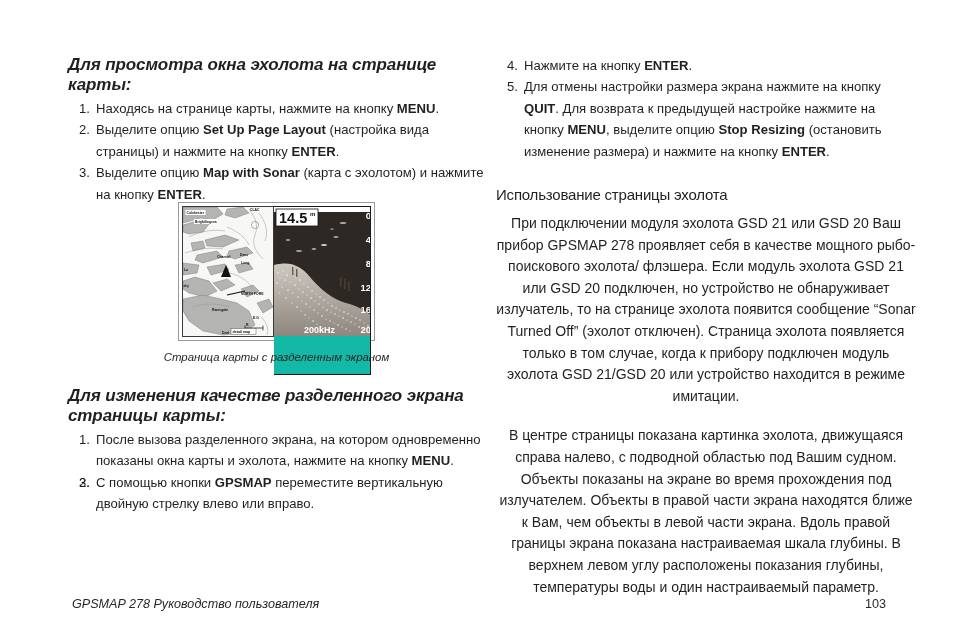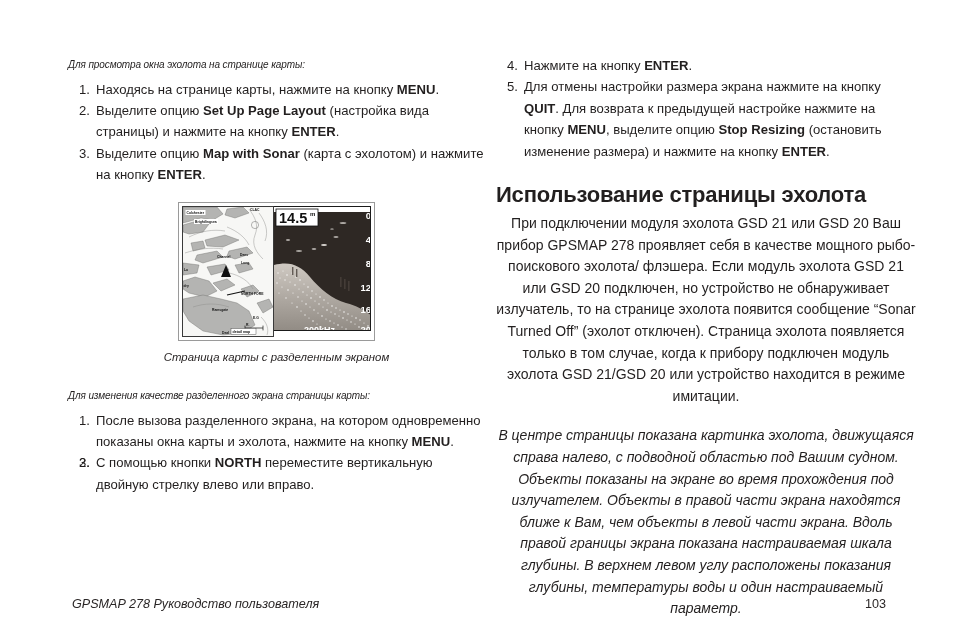--- a/index.html
+++ b/index.html
@@ -23,30 +23,30 @@
   }
   .col {
     position: absolute;
     top: 55px;
     width: 420px;
   }
   .col-left  { left: 68px; }
   .col-right { left: 496px; }
 
   h2.section-heading {
-    font-size: 10px;
-    font-weight: normal;
+    font-size: 17px;
+    font-weight: bold;
     font-style: italic;
     line-height: 19.5px;
     margin: 0 0 4px 0;
     letter-spacing: -0.1px;
   }
   h2.major-heading {
-    font-size: 22px;
-    font-weight: bold;
+    font-size: 15px;
+    font-weight: normal;
     font-style: normal;
     line-height: 22px;
     margin: 0 0 7px 0;
     letter-spacing: -0.2px;
   }
   ol.steps {
     margin: 0;
     padding: 0;
     list-style: none;
     counter-reset: none;
@@ -64,21 +64,21 @@
     width: 22px;
     text-align: right;
     font-size: 13.1px;
   }
   p.body-par {
     font-size: 14px;
     line-height: 21.6px;
     margin: 0 0 18px 0;
     text-align: center;
   }
-  p.body-par:last-child { margin-bottom: 16px; font-style: italic; }
+  p.body-par:last-child { margin-bottom: 16px; }
   b { font-weight: bold; }
 
   
   .figure {
     position: absolute;
     left: 178px;
     top: 202px;
     width: 197px;
   }
   .device {
@@ -96,21 +96,21 @@
     height: 131px;
     position: relative;
     overflow: hidden;
     background: #f2f2f0;
     border: 1px solid #3a3a3a;
     box-sizing: border-box;
   }
   .map-pane svg { display: block; }
   .sonar-pane {
     flex: 1;
-    height: 125px;
+    height: 169px;
     position: relative;
     overflow: hidden;
     background: #14b8a6;
     border: 1px solid #1a1a1a;
     border-left: none;
     box-sizing: border-box;
   }
   .sonar-pane svg { display: block; }
   .fig-caption {
     margin-top: 9px;
@@ -390,21 +390,21 @@
     <ol class="steps">
       <li>
         <span class="num">1.</span>
         <span class="txt">После вызова разделенного экрана, на котором одновременно показаны окна карты и эхолота, нажмите на кнопку <b>MENU</b>.</span>
       </li>
       <li>
         <span class="num">2.</span>
       </li>
       <li>
         <span class="num">3.</span>
-        <span class="txt">С помощью кнопки <b>NORTH</b> переместите вертикальную двойную стрелку влево или вправо.</span>
+        <span class="txt">С помощью кнопки <b>GPSMAP</b> переместите вертикальную двойную стрелку влево или вправо.</span>
       </li>
     </ol>
   </div>
 
   <div class="col col-right">
     <ol class="steps">
       <li>
         <span class="num">4.</span>
         <span class="txt">Нажмите на кнопку <b>ENTER</b>.</span>
       </li>

